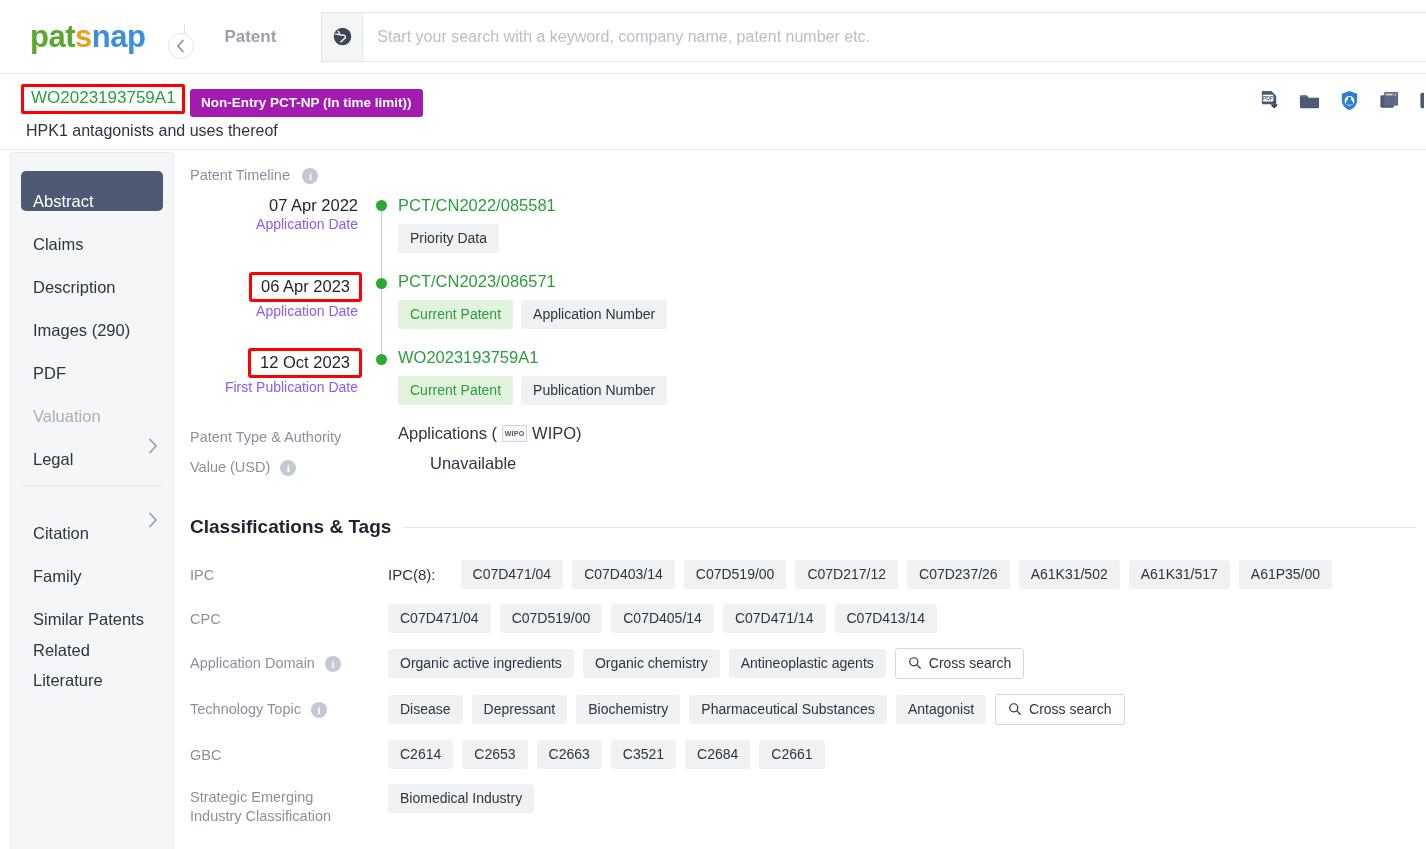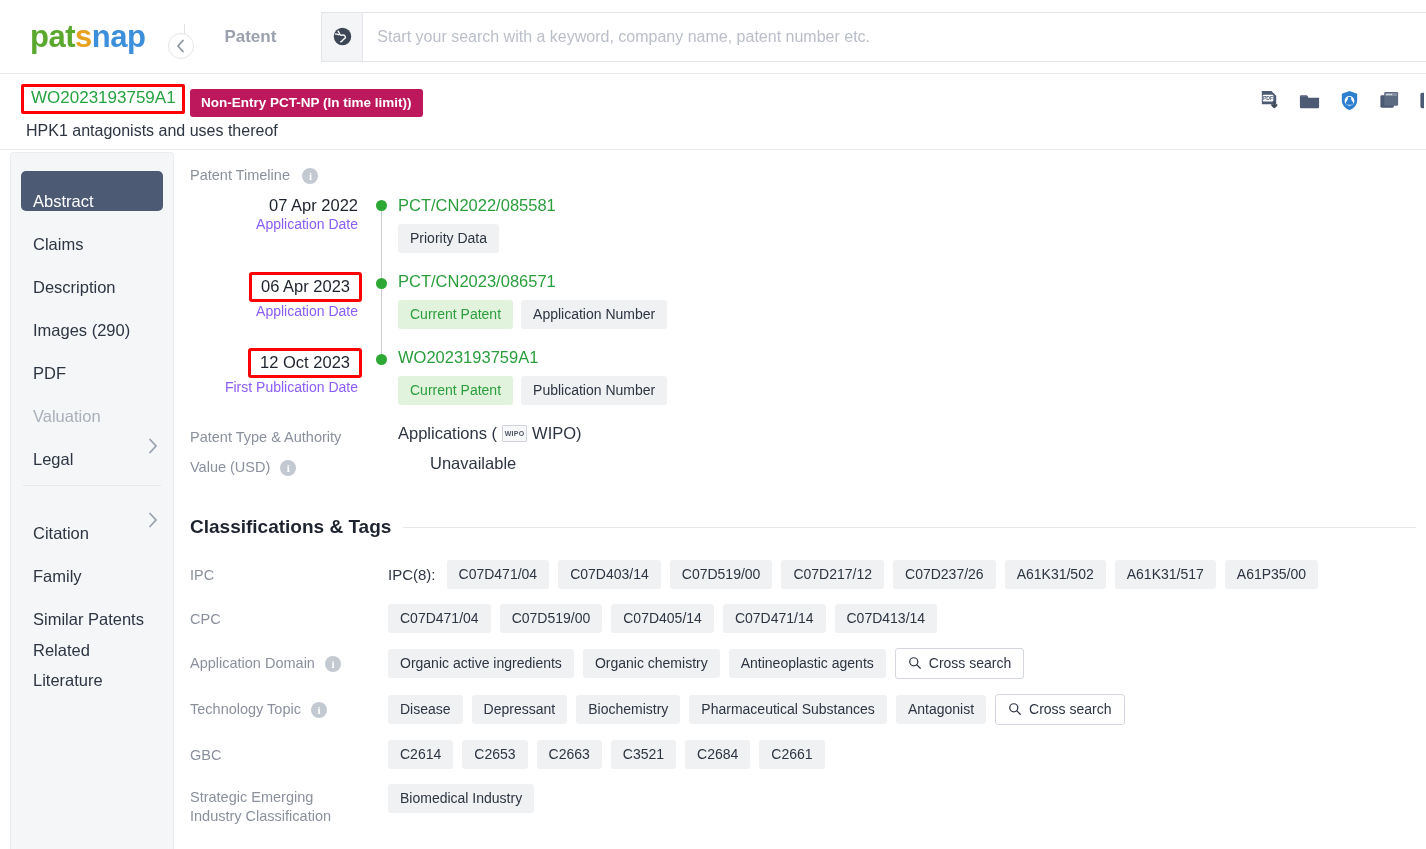--- a/index.html
+++ b/index.html
@@ -86,21 +86,21 @@
   }
   .pnum {
     font-size: 17px;
     color: #26A341;
     cursor: pointer;
     white-space: nowrap;
   }
   .badge-orange {
     position: absolute;
     left: 190px; top: 15px;
-    background: #be185d;
+    background: #a21caf;
     color: #ffffff;
     font-size: 13.5px; font-weight: bold;
     padding: 6px 11px 7px 11px;
     border-radius: 3px;
     white-space: nowrap;
   }
   .ptitle {
     position: absolute;
     left: 26px; top: 48px;
     font-size: 16px;
@@ -308,21 +308,21 @@
     border-radius: 1px;
   }
   .val-txt { font-size: 16.5px; color: #2d3542; margin-left: 32px; }
 
   .tagrow {
     display: flex; gap: 9px;
     flex-wrap: nowrap;
     align-items: center;
   }
   .ipc-prefix {
-    font-size: 15px; color: #2d3542; margin-right: 2px;
+    font-size: 15px; color: #2d3542; margin-right: 16px;
     white-space: nowrap;
   }
   svg.qicon { display: block; }
 </style>
 </head>
 <body>
 
 <div class="topbar">
   <div class="logo">
     <span class="l-pat">pat</span><span class="l-s">s</span><span class="l-nap">nap</span>

